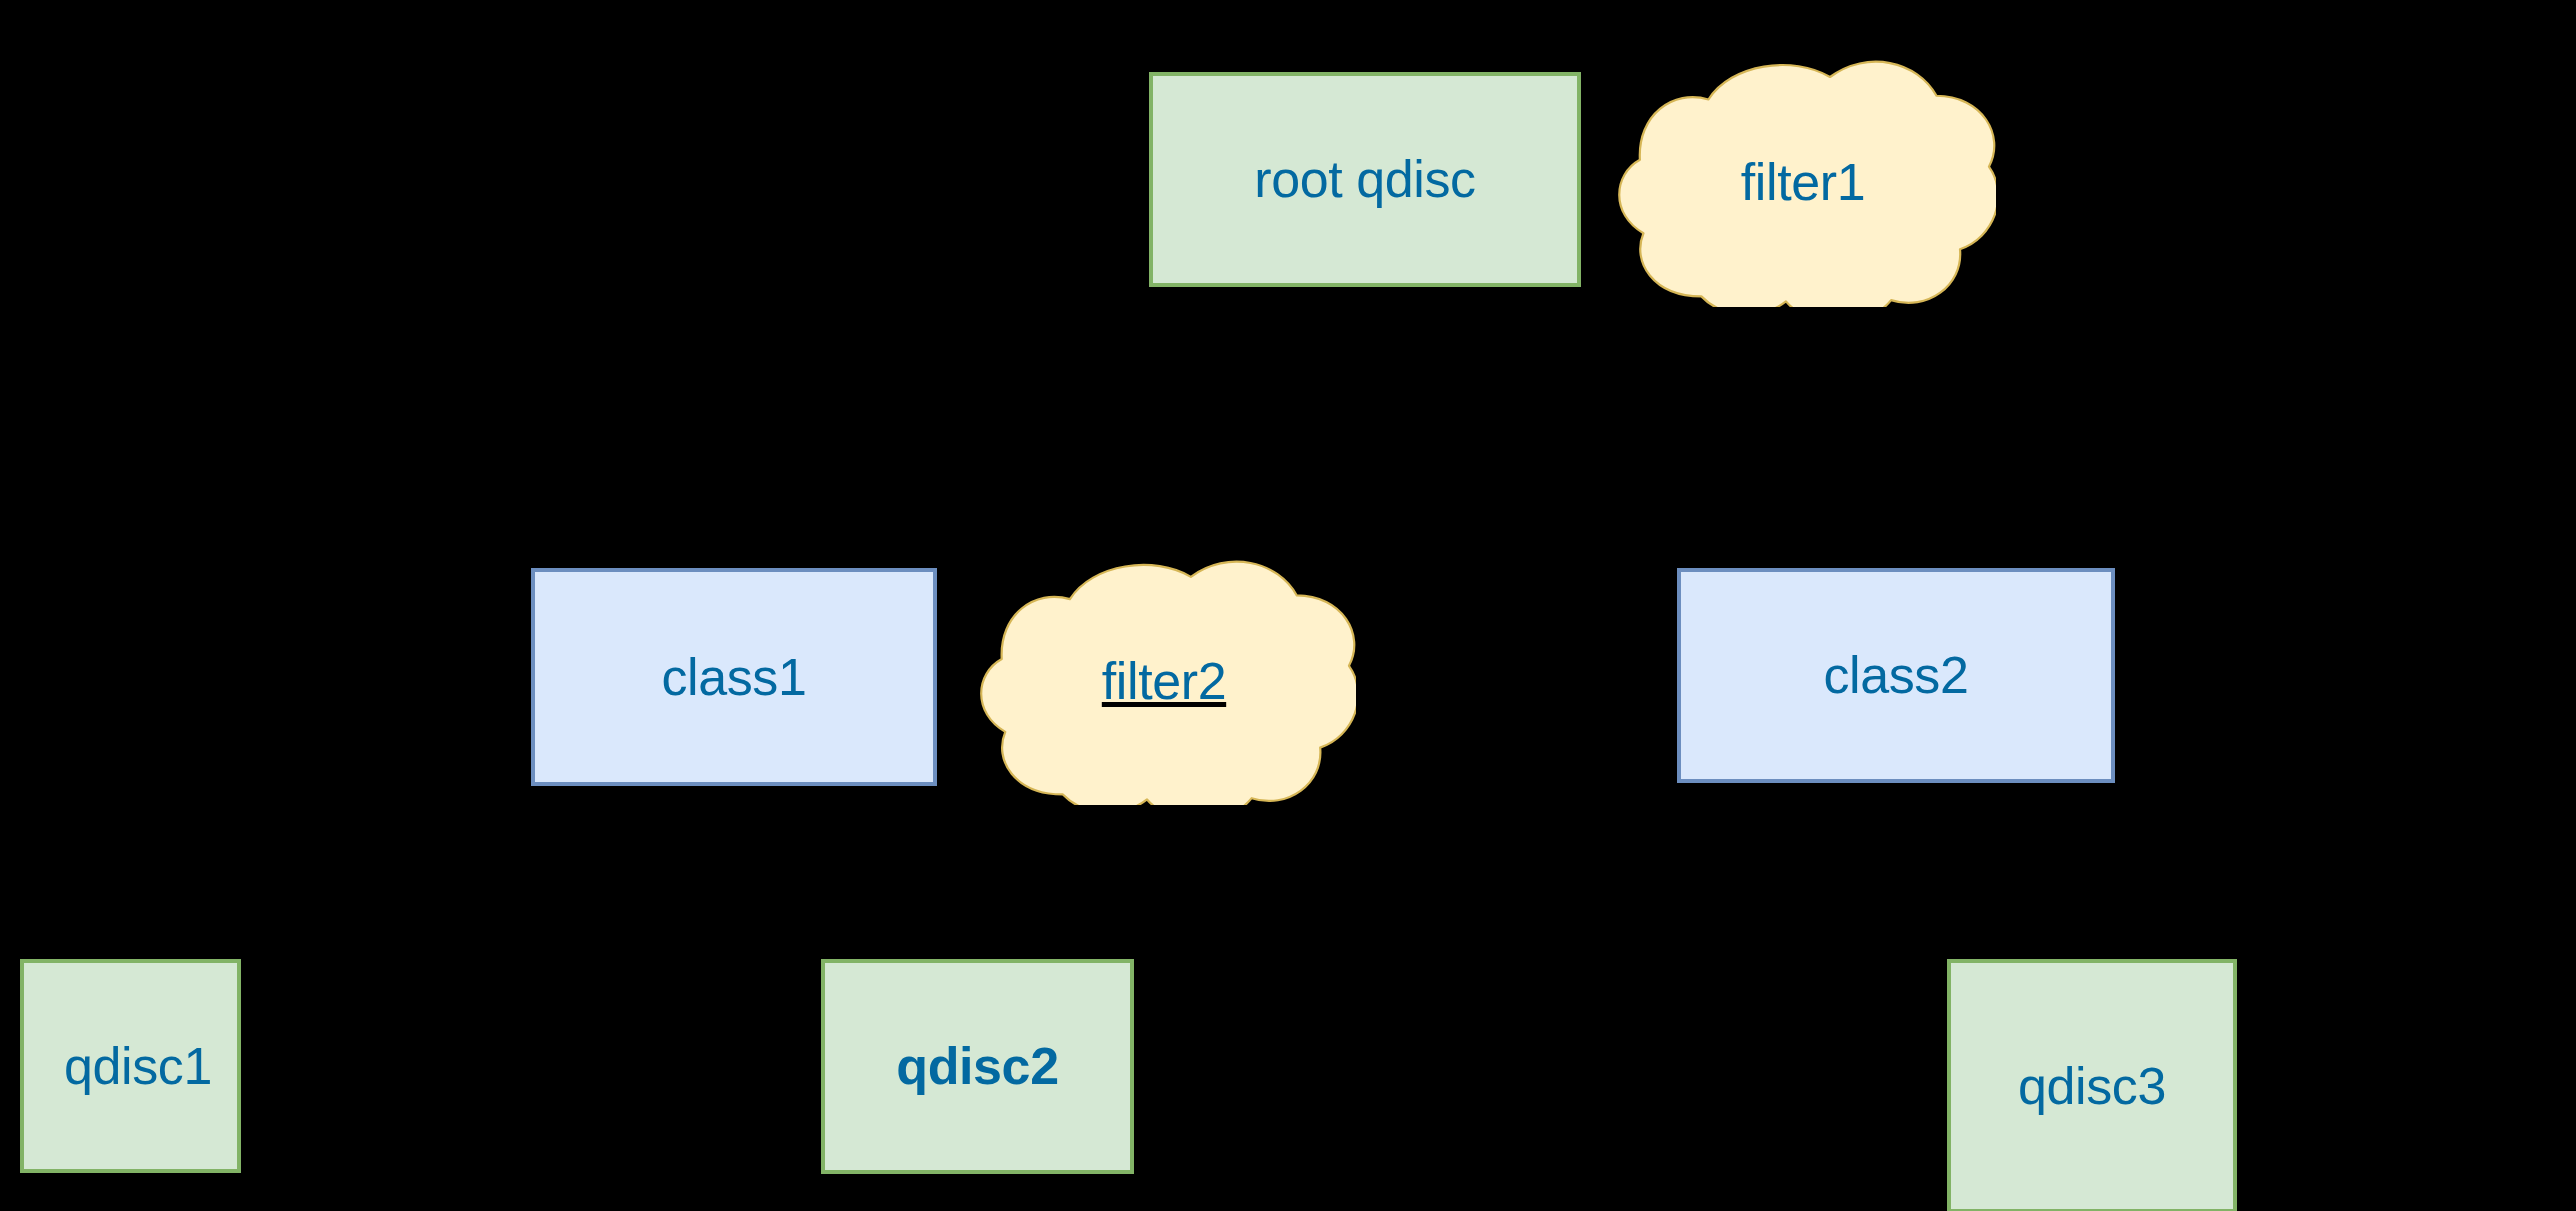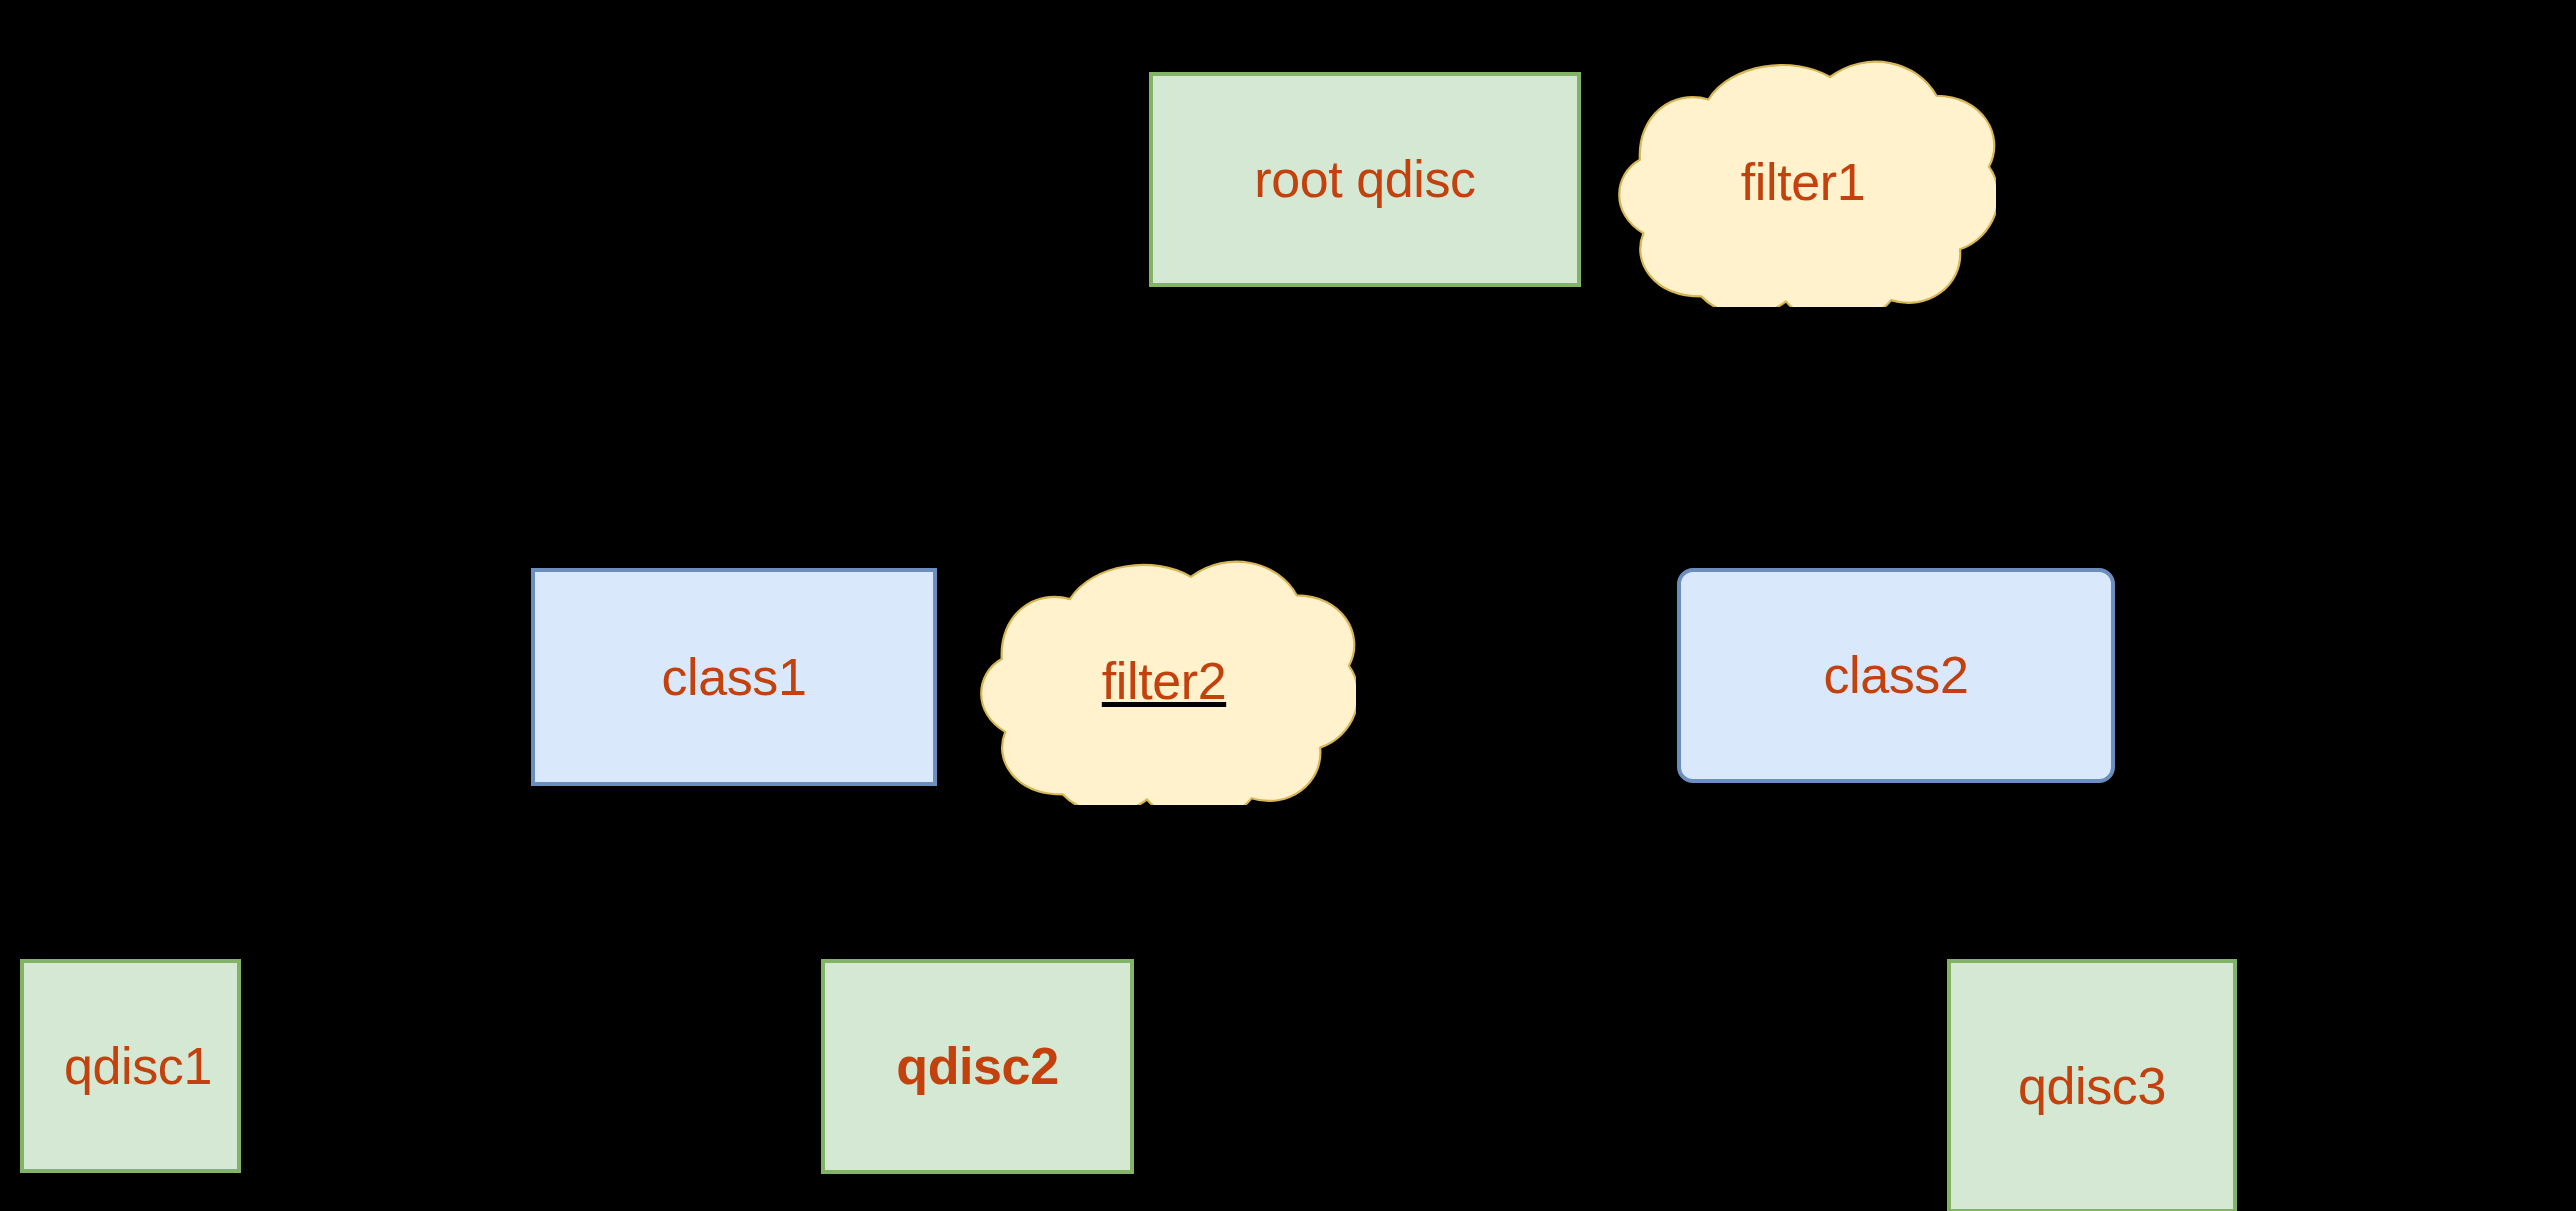--- a/index.html
+++ b/index.html
@@ -35,21 +35,21 @@
     position: absolute;
     box-sizing: border-box;
     display: flex;
     align-items: center;
     justify-content: center;
     text-align: center;
   }
   .node .label {
     position: relative;
     z-index: 2;
-    color: #c2410c;
+    color: #0369a1;
     font-size: 52px;
     line-height: 1.05;
     letter-spacing: -0.4px;
     white-space: nowrap;
   }
 
   
   .rect {
     border-style: solid;
     border-width: 4.4px;
@@ -120,21 +120,21 @@
     <svg viewBox="0 0 120 80" preserveAspectRatio="none">
       <path d="M 28.4 76.6 C 13.4 76.6 6.7 65.5 10.4 56.4 C 0.1 50.3 1.0 37.6 9.3 32.9
                C 8.5 18.6 19.6 10.2 30.6 13.6 C 37.6 2.1 57.0 -0.6 68.4 6.4
                C 79.9 -2.4 95.6 1.3 101.5 12.4 C 115.6 12.4 123.0 25.1 117.8 35.1
                C 124.2 44.4 119.3 58.0 108.8 61.5 C 109.9 73.2 98.5 81.5 87.4 77.8
                C 79.6 87.7 62.6 87.7 54.7 78.2 C 47.4 84.1 35.3 83.9 28.4 76.6 Z" fill="#fff2cc" stroke="#d6b656" stroke-width="2.2" stroke-linejoin="round" vector-effect="non-scaling-stroke"></path>
     </svg>
     <span class="label">filter2</span>
   </div>
 
-  <div class="node rect blue" style="left:1677px; top:568px; width:438px; height:215px;border-radius:16px;">
+  <div class="node rect blue" style="left:1677px; top:568px; width:438px; height:215px;">
     <span class="label">class2</span>
   </div>
 
 
   <div class="node rect green" style="left:19.5px; top:959px; width:221px; height:214px;padding-left:16px;">
     <span class="label">qdisc1</span>
   </div>
 
   <div class="node rect green" style="left:821px; top:959px; width:313px; height:215px;font-weight:bold;">
     <span class="label">qdisc2</span>

